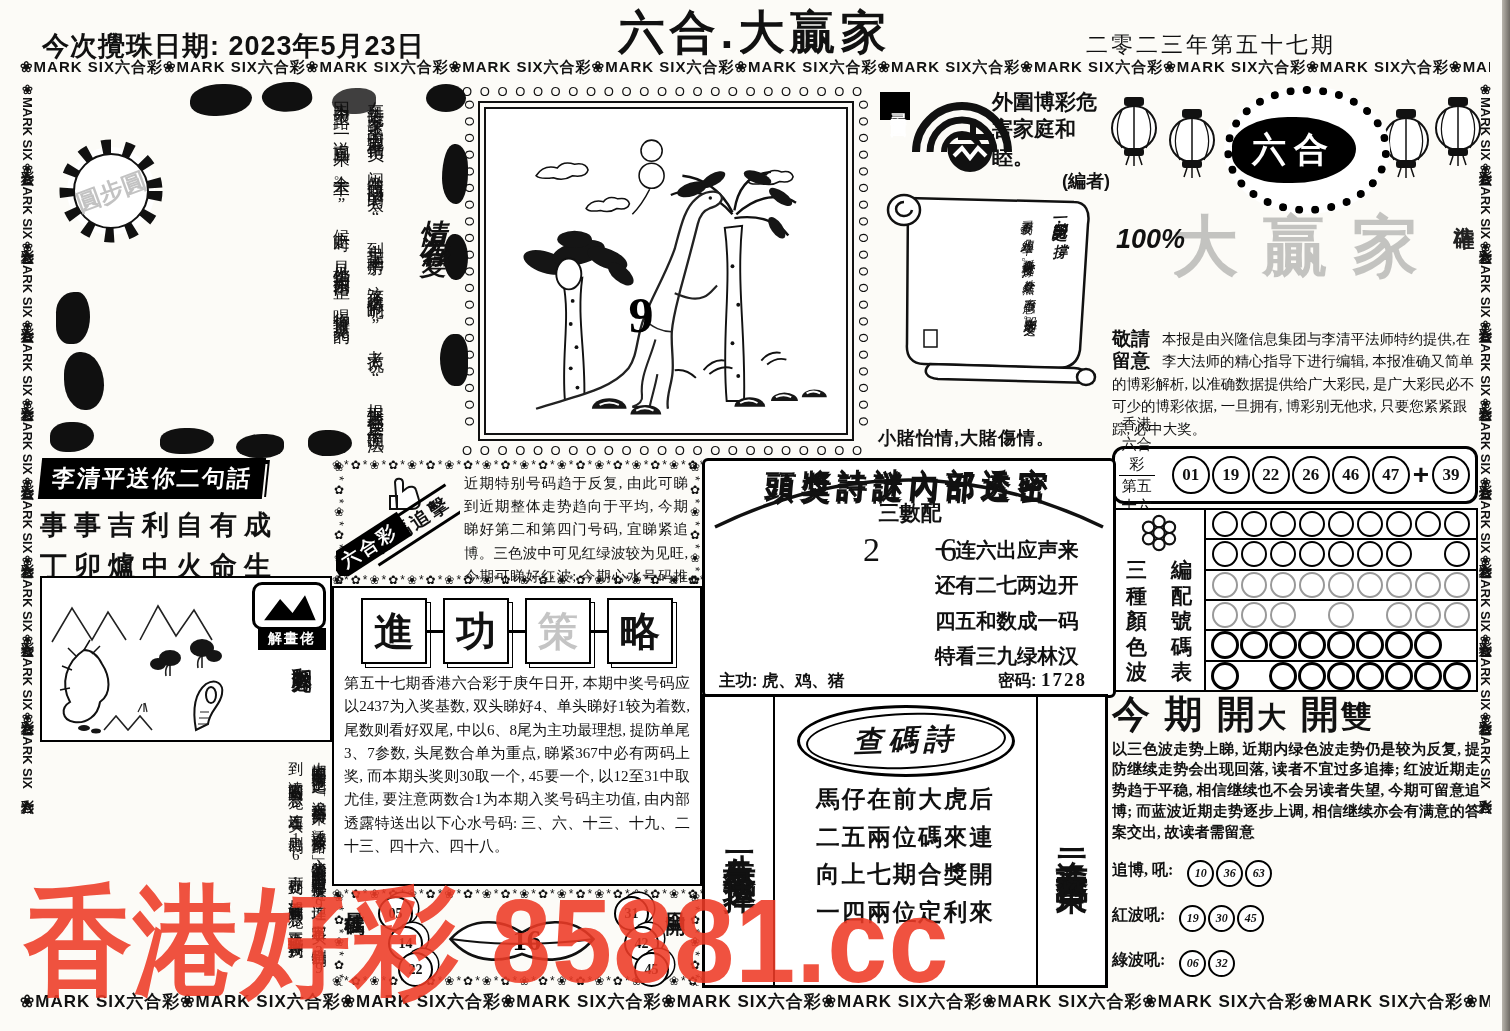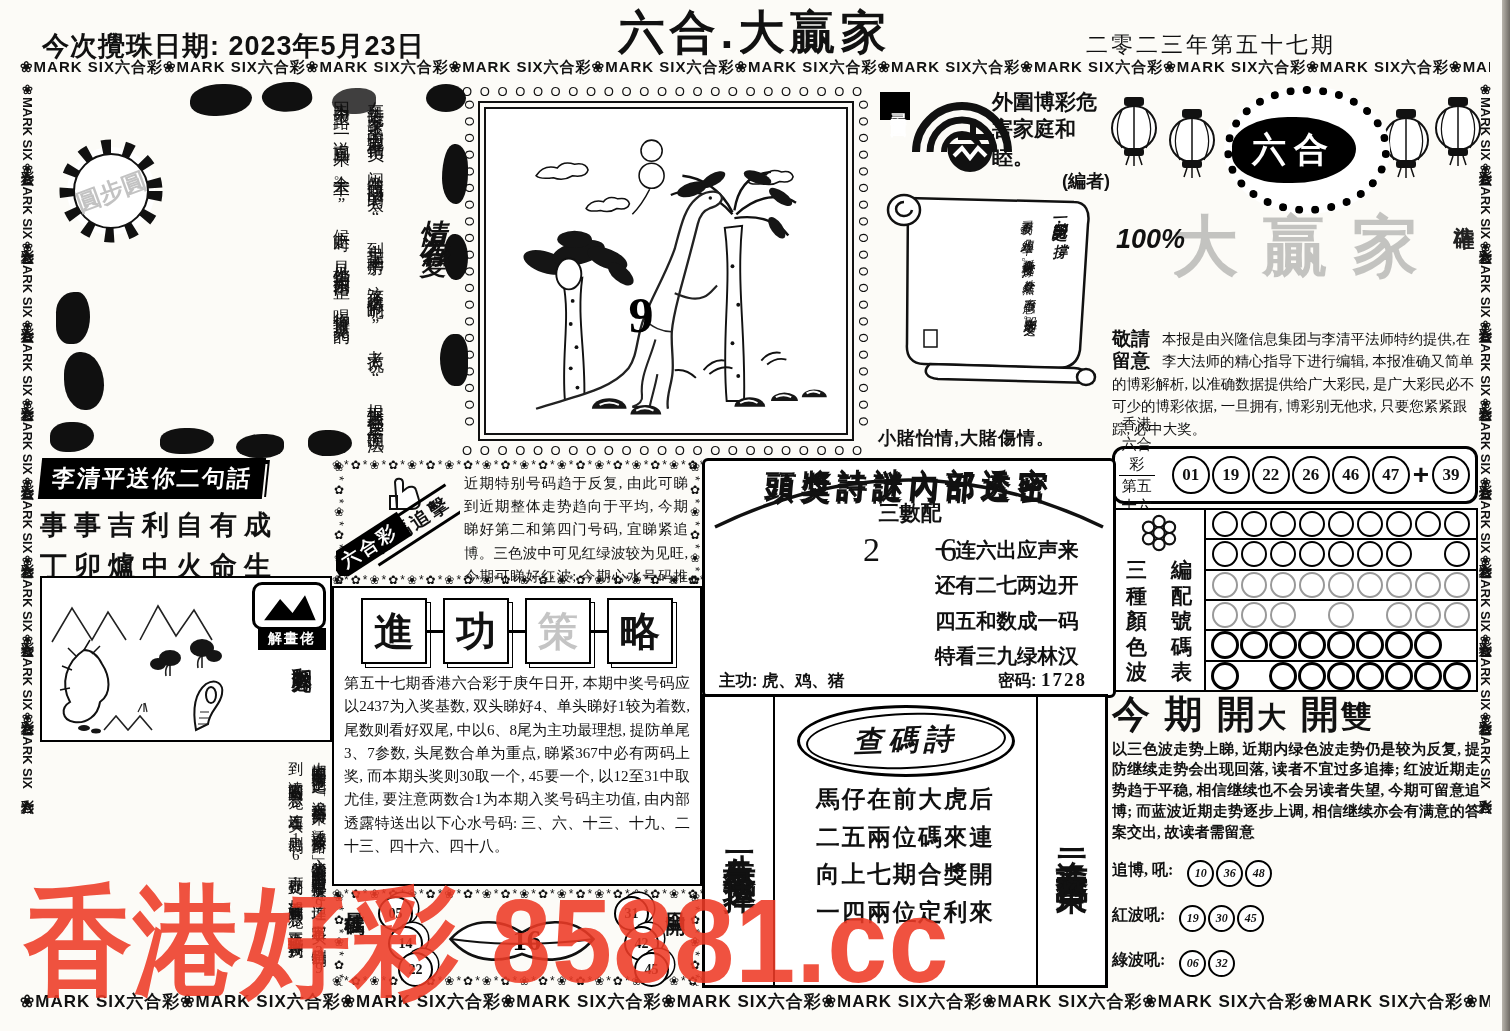--- a/index.html
+++ b/index.html
@@ -519,21 +519,21 @@
   </div>
 
   <div class="abs today">
     <div class="today-head"><span class="hb">今 期 開</span><span class="hm">大</span><span class="hb"> 開</span><span class="hm2">雙</span></div>
     <div class="today-text">以三色波走势上睇, 近期内绿色波走势仍是较为反复, 提防继续走势会出现回落, 读者不宜过多追捧; 红波近期走势趋于平稳, 相信继续也不会另读者失望, 今期可留意追博; 而蓝波近期走势逐步上调, 相信继续亦会有满意的答案交出, 故读者需留意</div>
     <div class="today-line">
       <span>追博, 吼:</span>
       <span style="display:flex;gap:2px;">
           <span class="mini-circle">10</span>
           <span class="mini-circle">36</span>
-          <span class="mini-circle">48</span>
+          <span class="mini-circle">63</span>
         </span>
     </div>
     <div class="today-line">
       <span>紅波吼:</span>
       <span style="display:flex;gap:2px;">
           <span class="mini-circle">19</span>
           <span class="mini-circle">30</span>
           <span class="mini-circle">45</span>
         </span>
     </div>

